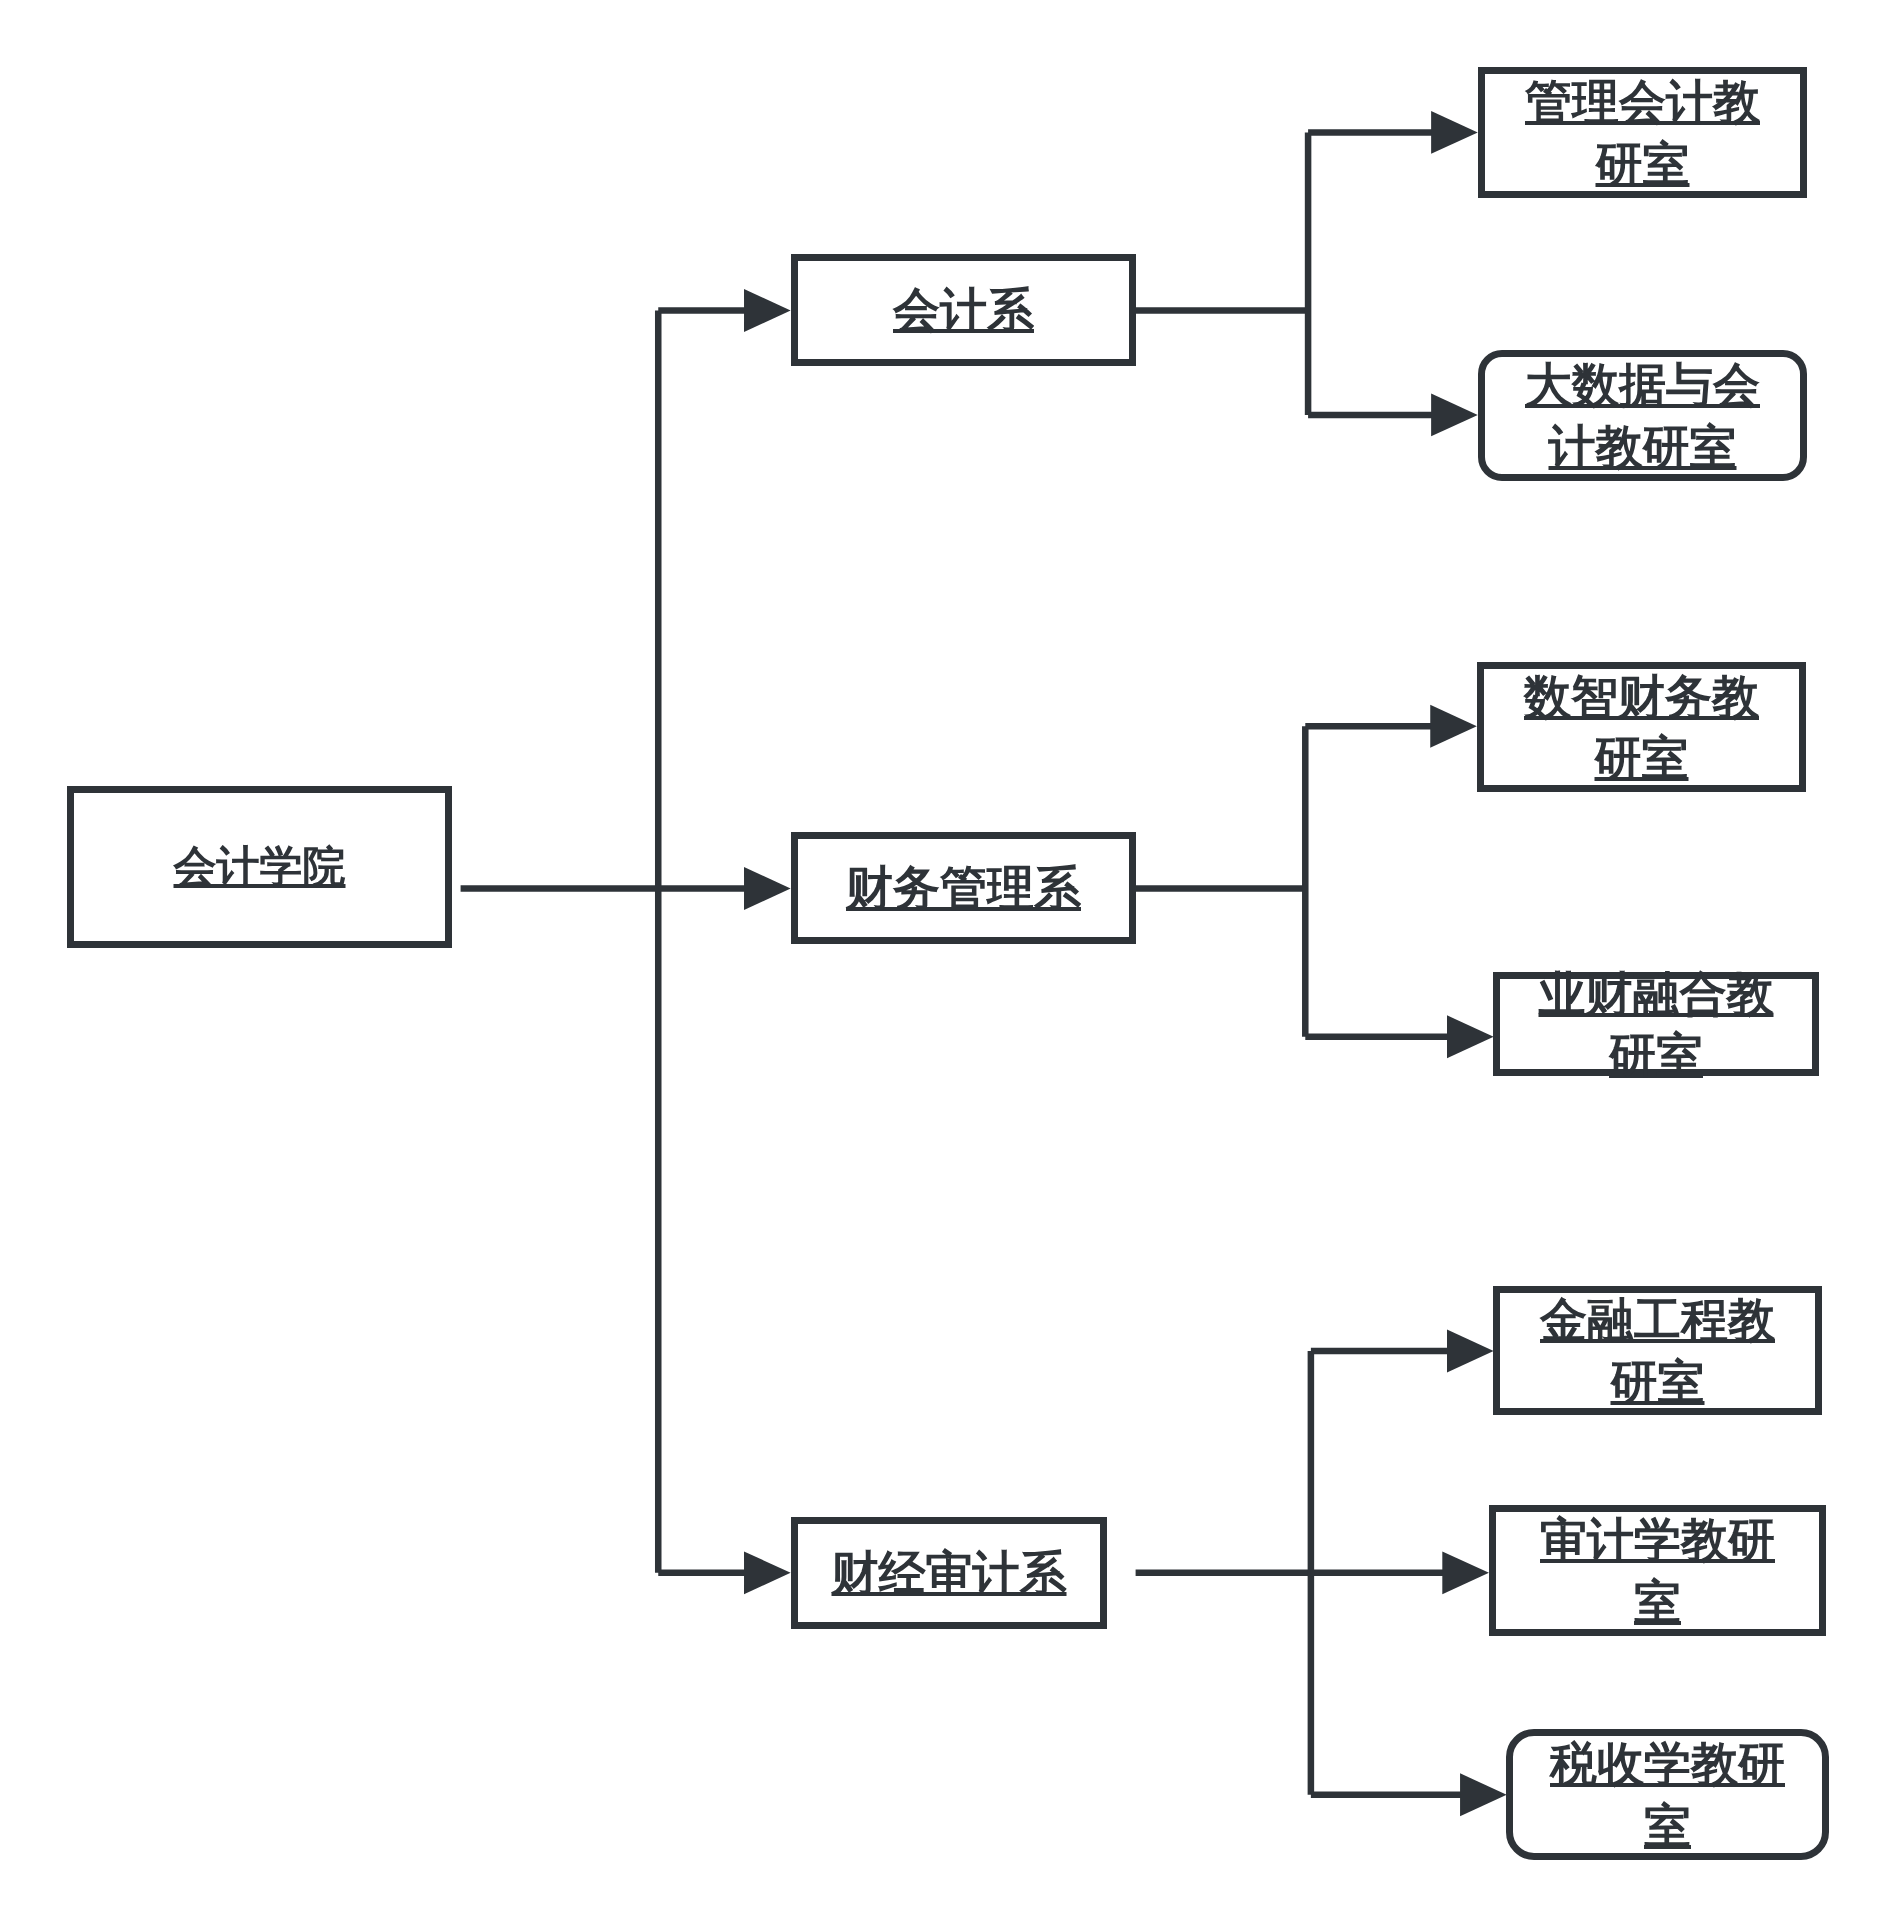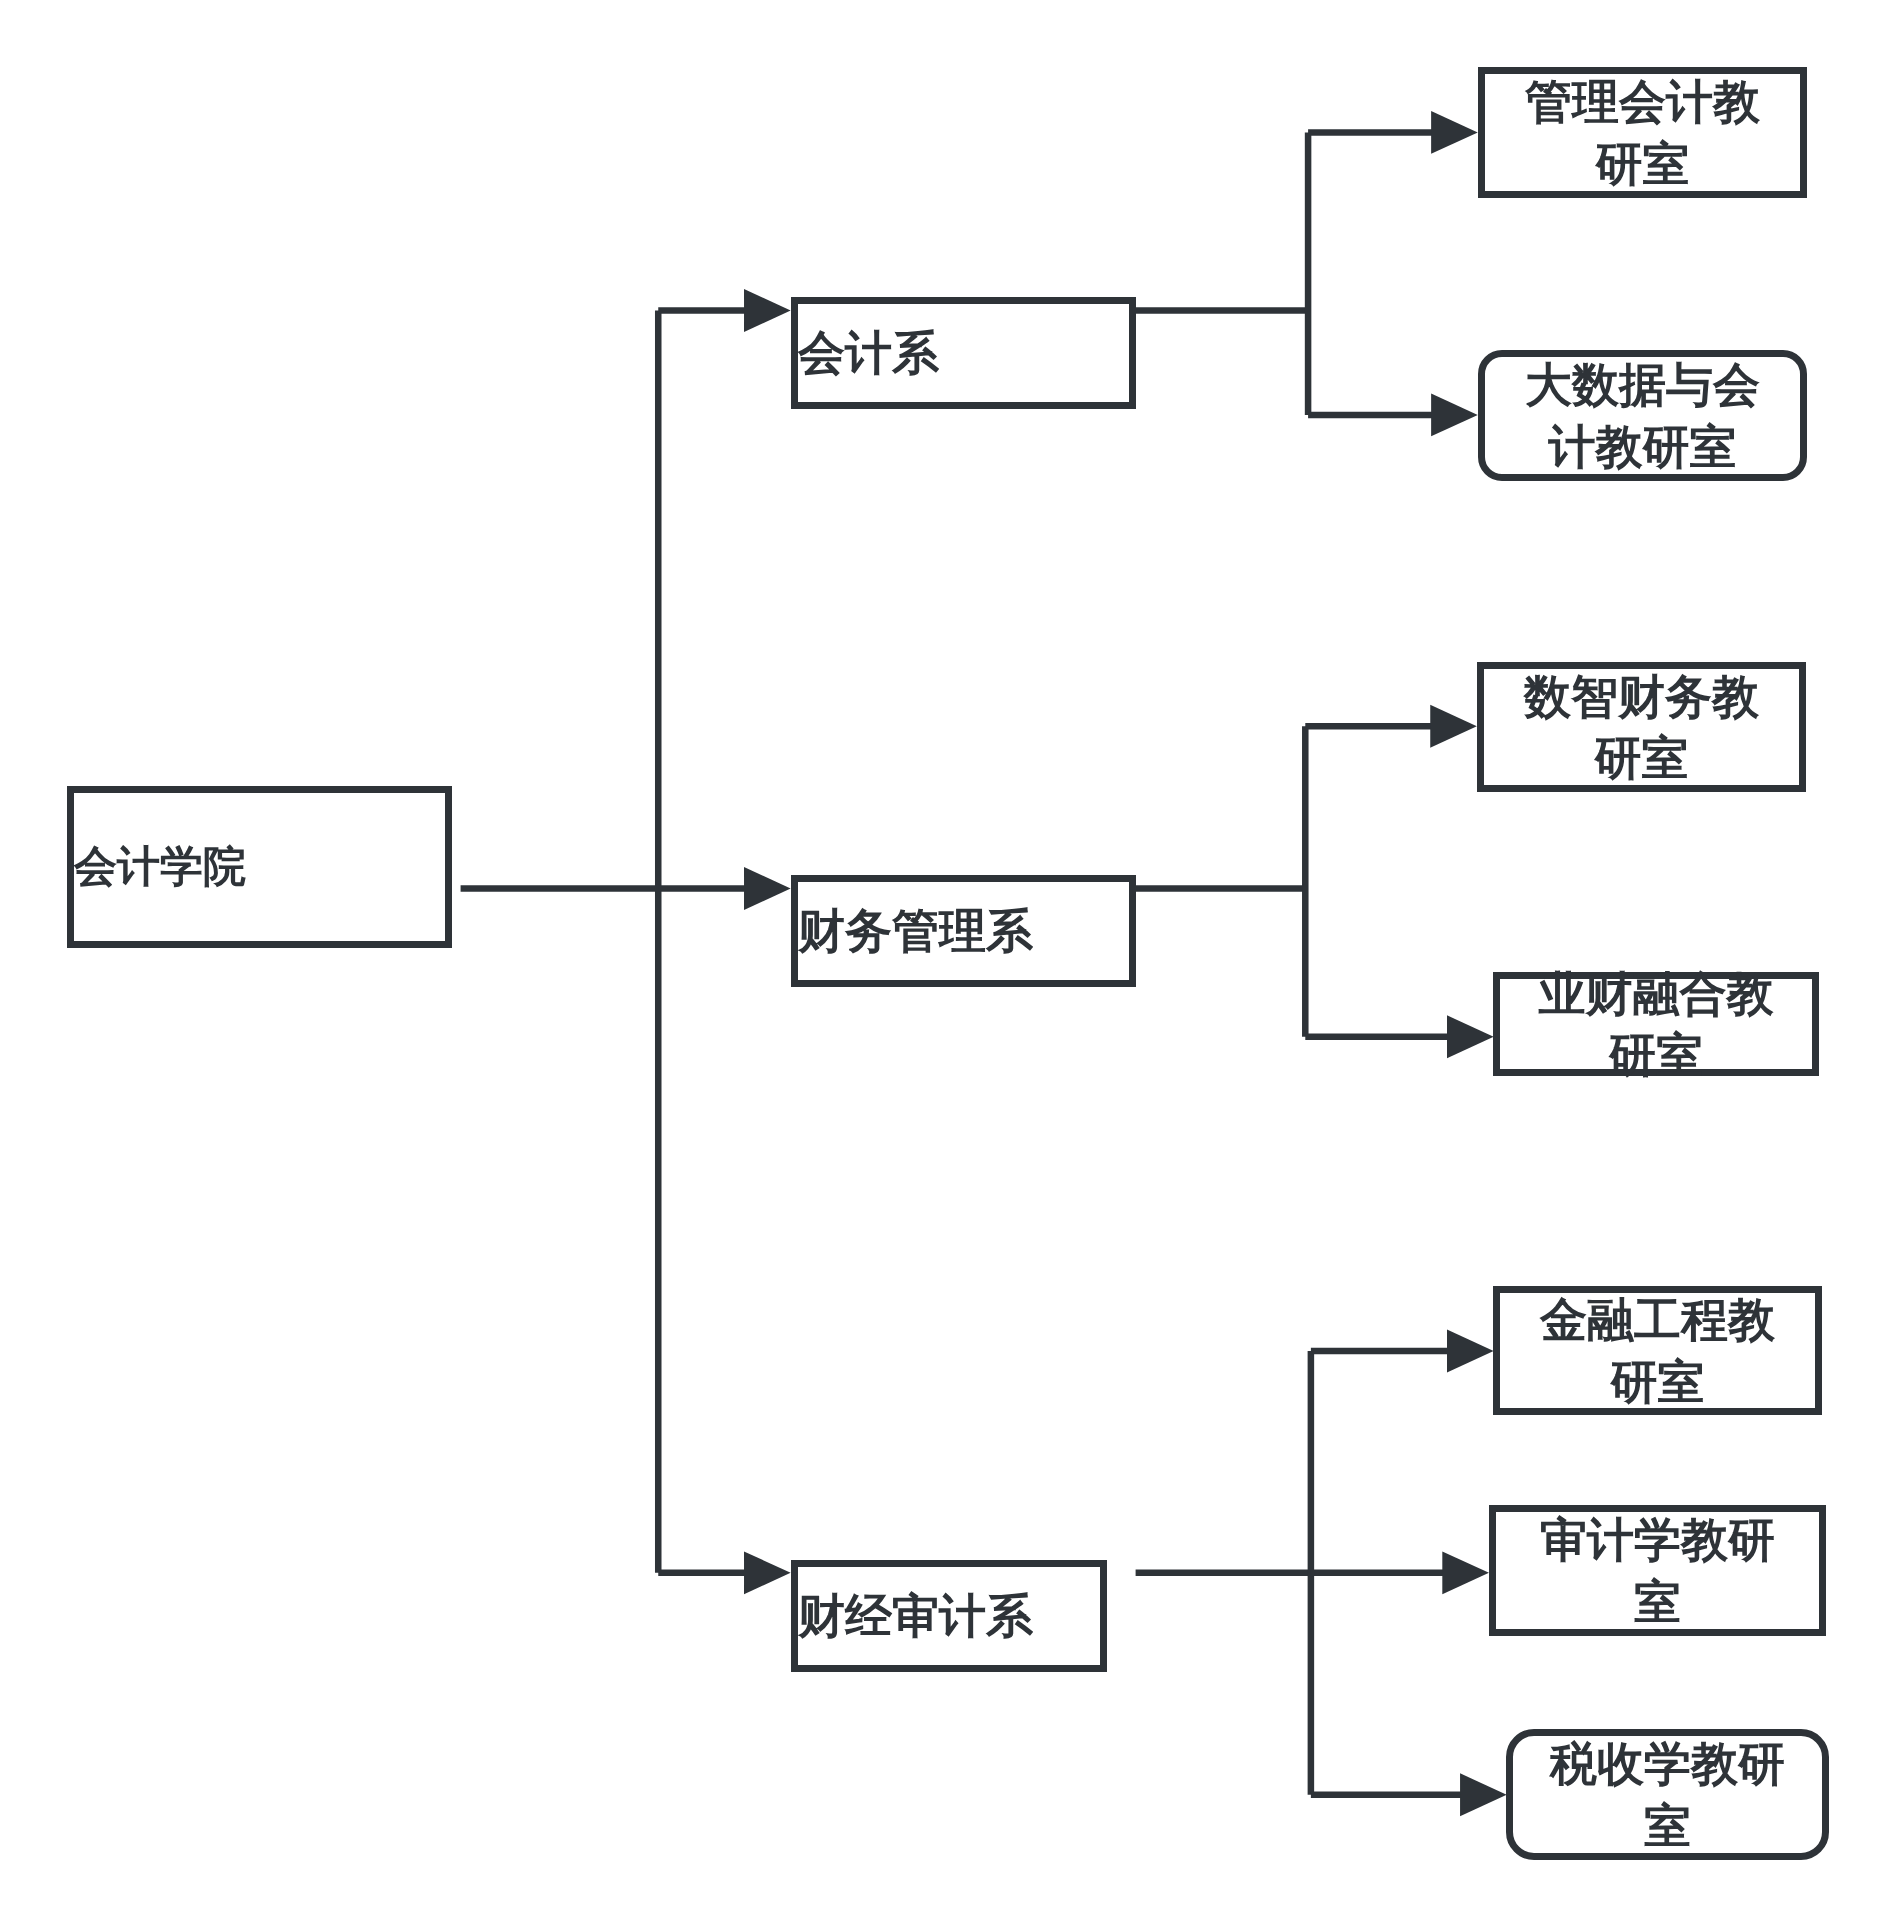--- a/index.html
+++ b/index.html
@@ -31,26 +31,27 @@
     stroke: none;
   }
   .node {
     position: absolute;
     box-sizing: border-box;
     border: 7.5px solid var(--line, #2e3338);
     background: var(--node-bg, #ffffff);
     color: var(--text, #2e3338);
     display: flex;
     align-items: center;
-    justify-content: flex-start;
+    justify-content: center;
     text-align: center;
     font-weight: bold;
+    text-decoration: underline;
   }
   .node-root { font-size: 43px; line-height: 1.2; }
-  .node-dept { font-size: 47px; line-height: 1.2; margin-top: 43px; }
+  .node-dept { font-size: 47px; line-height: 1.2; }
   .node-office {
     font-size: 47px;
     line-height: 1.3;
     padding: 0 23px;
     word-break: break-all;
   }
 </style>
 </head>
 <body>
 

